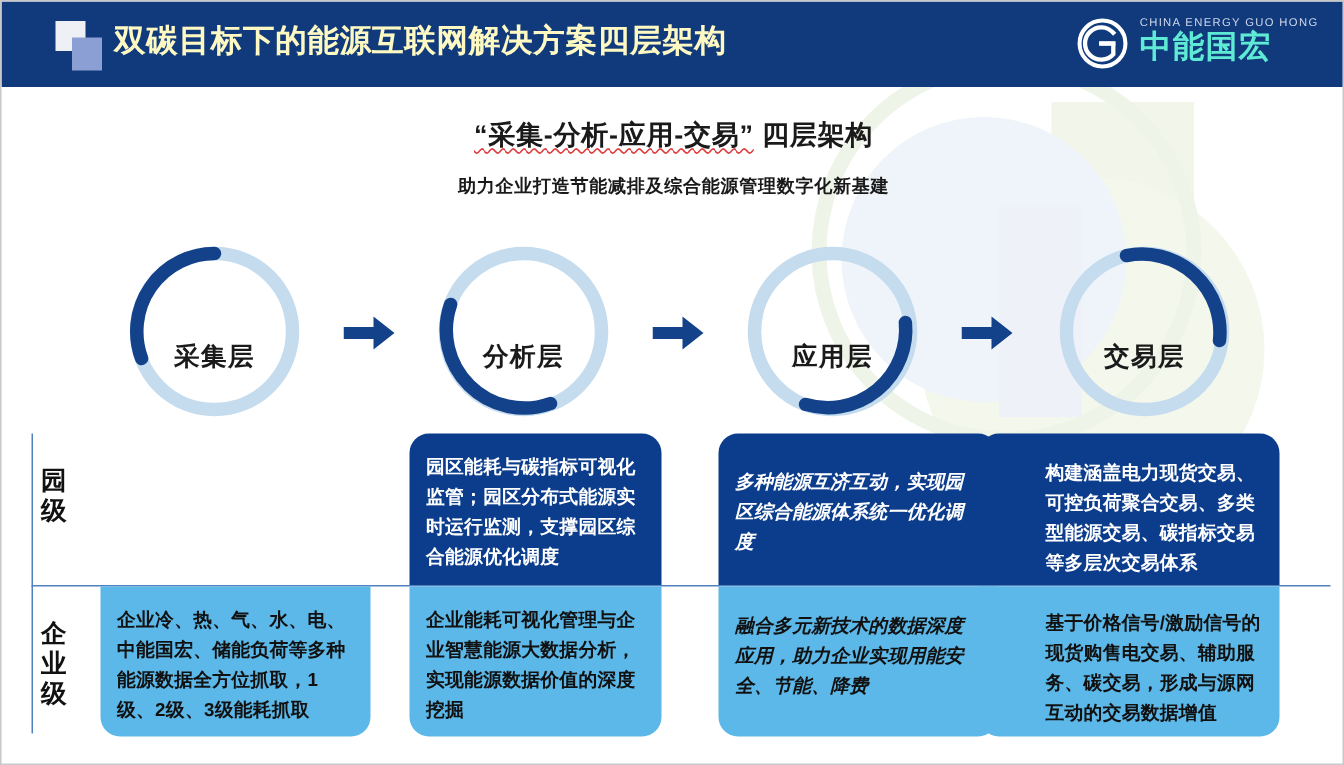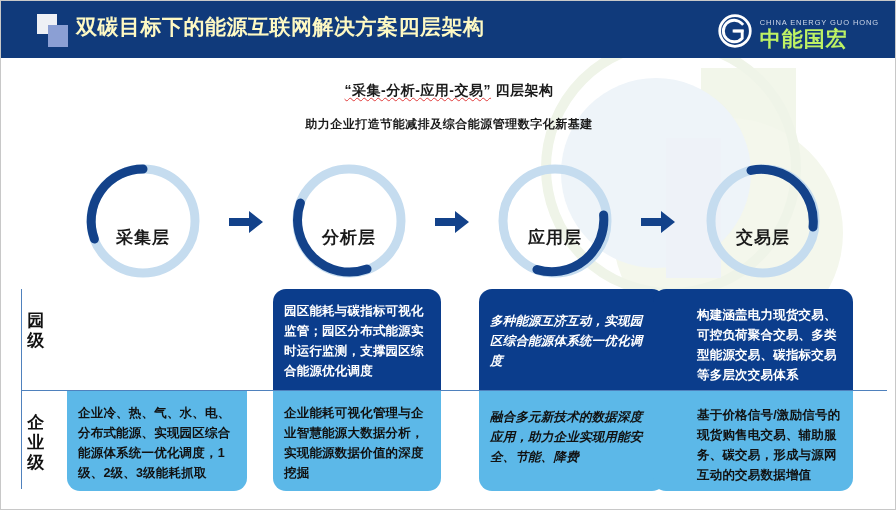--- a/index.html
+++ b/index.html
@@ -53,21 +53,21 @@
     font-weight: bold;
     color: #fef9c3;
     letter-spacing: 0.5px;
     white-space: nowrap;
   }
   .logo-wrap {
     position: absolute;
     right: 18px; top: 10px;
     height: 38px;
     display: flex;
-    align-items: flex-end;
+    align-items: flex-start;
     gap: 7px;
   }
   .logo-mark {
     width: 36px; height: 36px;
     flex: 0 0 auto;
   }
   .logo-textcol {
     display: flex;
     flex-direction: column;
     justify-content: center;
@@ -76,21 +76,21 @@
   .logo-en {
     font-size: 7.5px;
     color: #cfd8ea;
     letter-spacing: 0.9px;
     white-space: nowrap;
     margin-bottom: 2px;
   }
   .logo-cn {
     font-size: 21px;
     font-weight: bold;
-    color: #bef264;
+    color: #5eead4;
     letter-spacing: 1px;
     white-space: nowrap;
   }
 
   
   .bg-layer {
     position: absolute;
     left: 0; top: 57px;
     width: 896px; height: 453px;
     overflow: hidden;
@@ -132,21 +132,21 @@
   }
 
   
   .subtitle-block {
     position: absolute;
     left: 0; top: 76px;
     width: 896px;
     text-align: center;
   }
   .subtitle-line1 {
-    font-size: 14px;
+    font-size: 18px;
     font-weight: bold;
     color: #1a1a1a;
     letter-spacing: 0.5px;
     line-height: 26px;
   }
   .sq-underline {
     text-decoration: underline wavy #e03b3b;
     text-decoration-thickness: 1px;
     text-underline-offset: 2px;
   }
@@ -359,18 +359,18 @@
     <span>级</span>
   </div>
 
   <div class="divider-vert"></div>
   <div class="divider"></div>
 
   <div class="card card-top card-c2">园区能耗与碳指标可视化监管；园区分布式能源实时运行监测，支撑园区综合能源优化调度</div>
   <div class="card card-top card-c3">多种能源互济互动，实现园区综合能源体系统一优化调度</div>
   <div class="card card-top card-c4">构建涵盖电力现货交易、可控负荷聚合交易、多类型能源交易、碳指标交易等多层次交易体系</div>
 
-  <div class="card card-bot card-c1">企业冷、热、气、水、电、分布式能源、实现园区综合能源体系统一优化调度，1级、2级、3级能耗抓取</div>
+  <div class="card card-bot card-c1">企业冷、热、气、水、电、中能国宏、储能负荷等多种能源数据全方位抓取，1级、2级、3级能耗抓取</div>
   <div class="card card-bot card-c2">企业能耗可视化管理与企业智慧能源大数据分析，实现能源数据价值的深度挖掘</div>
   <div class="card card-bot card-c3">融合多元新技术的数据深度应用，助力企业实现用能安全、节能、降费</div>
   <div class="card card-bot card-c4">基于价格信号/激励信号的现货购售电交易、辅助服务、碳交易，形成与源网互动的交易数据增值</div>
 
 </div>
 
 </body></html>

